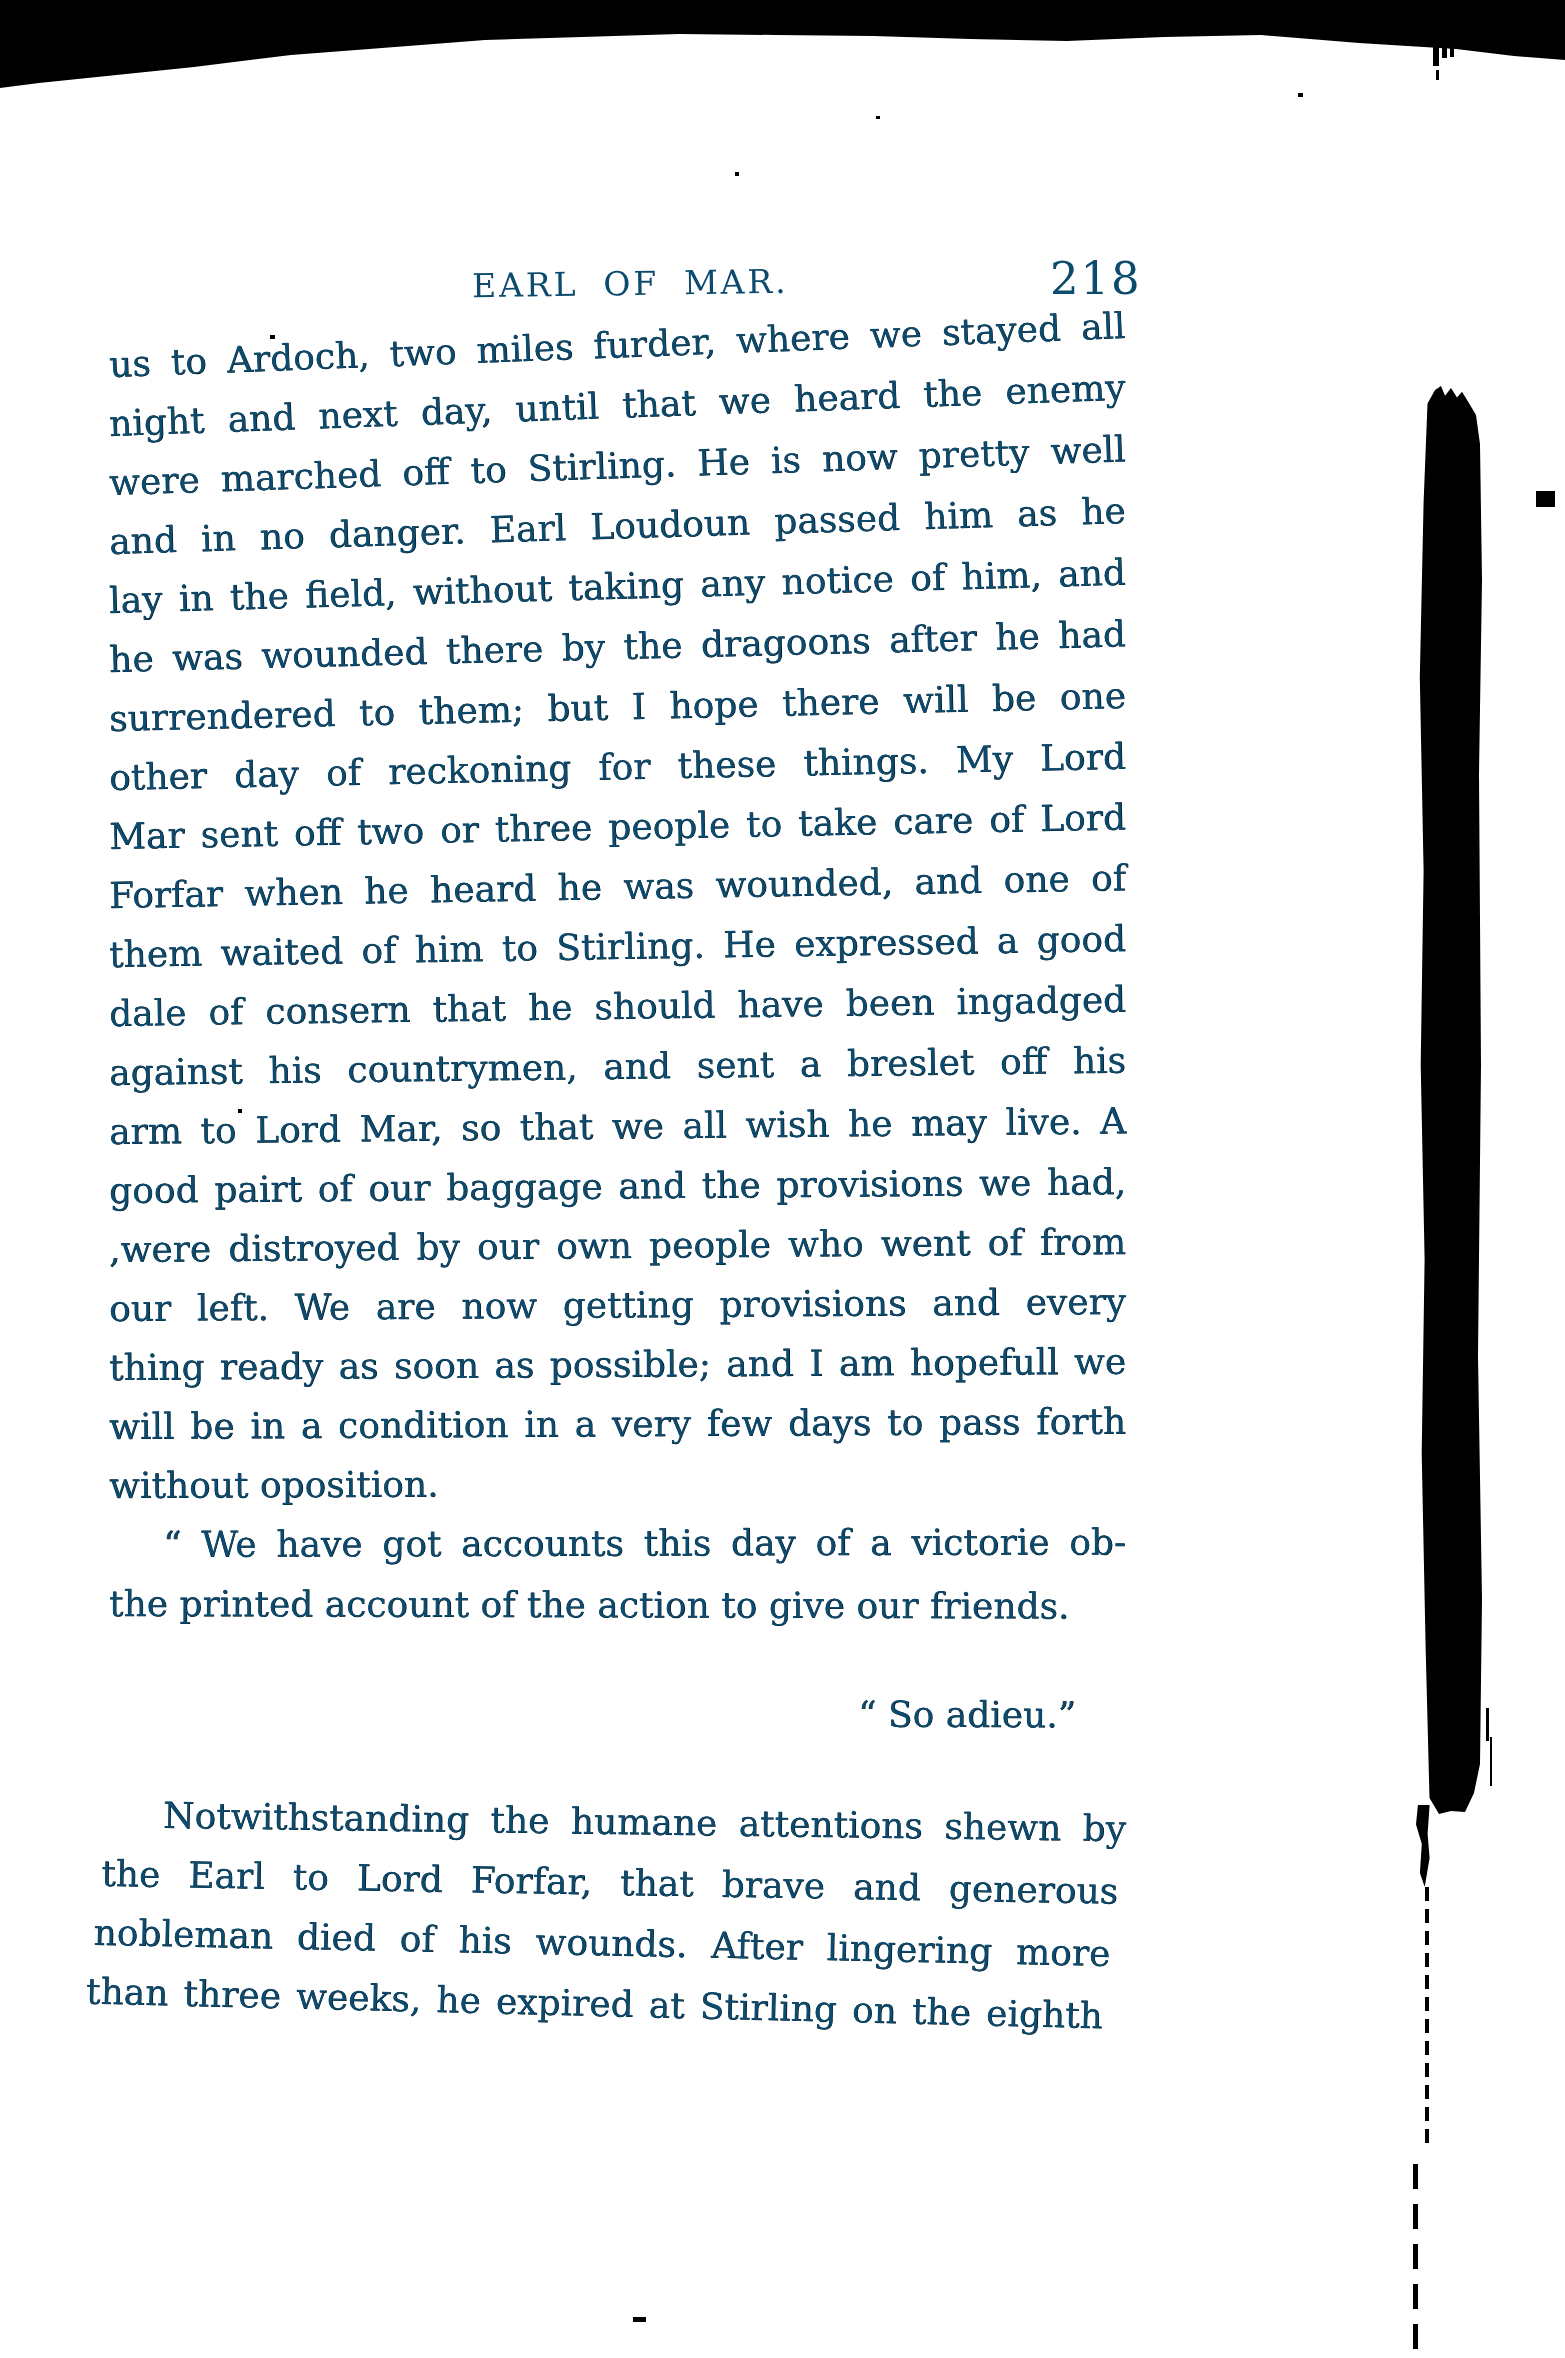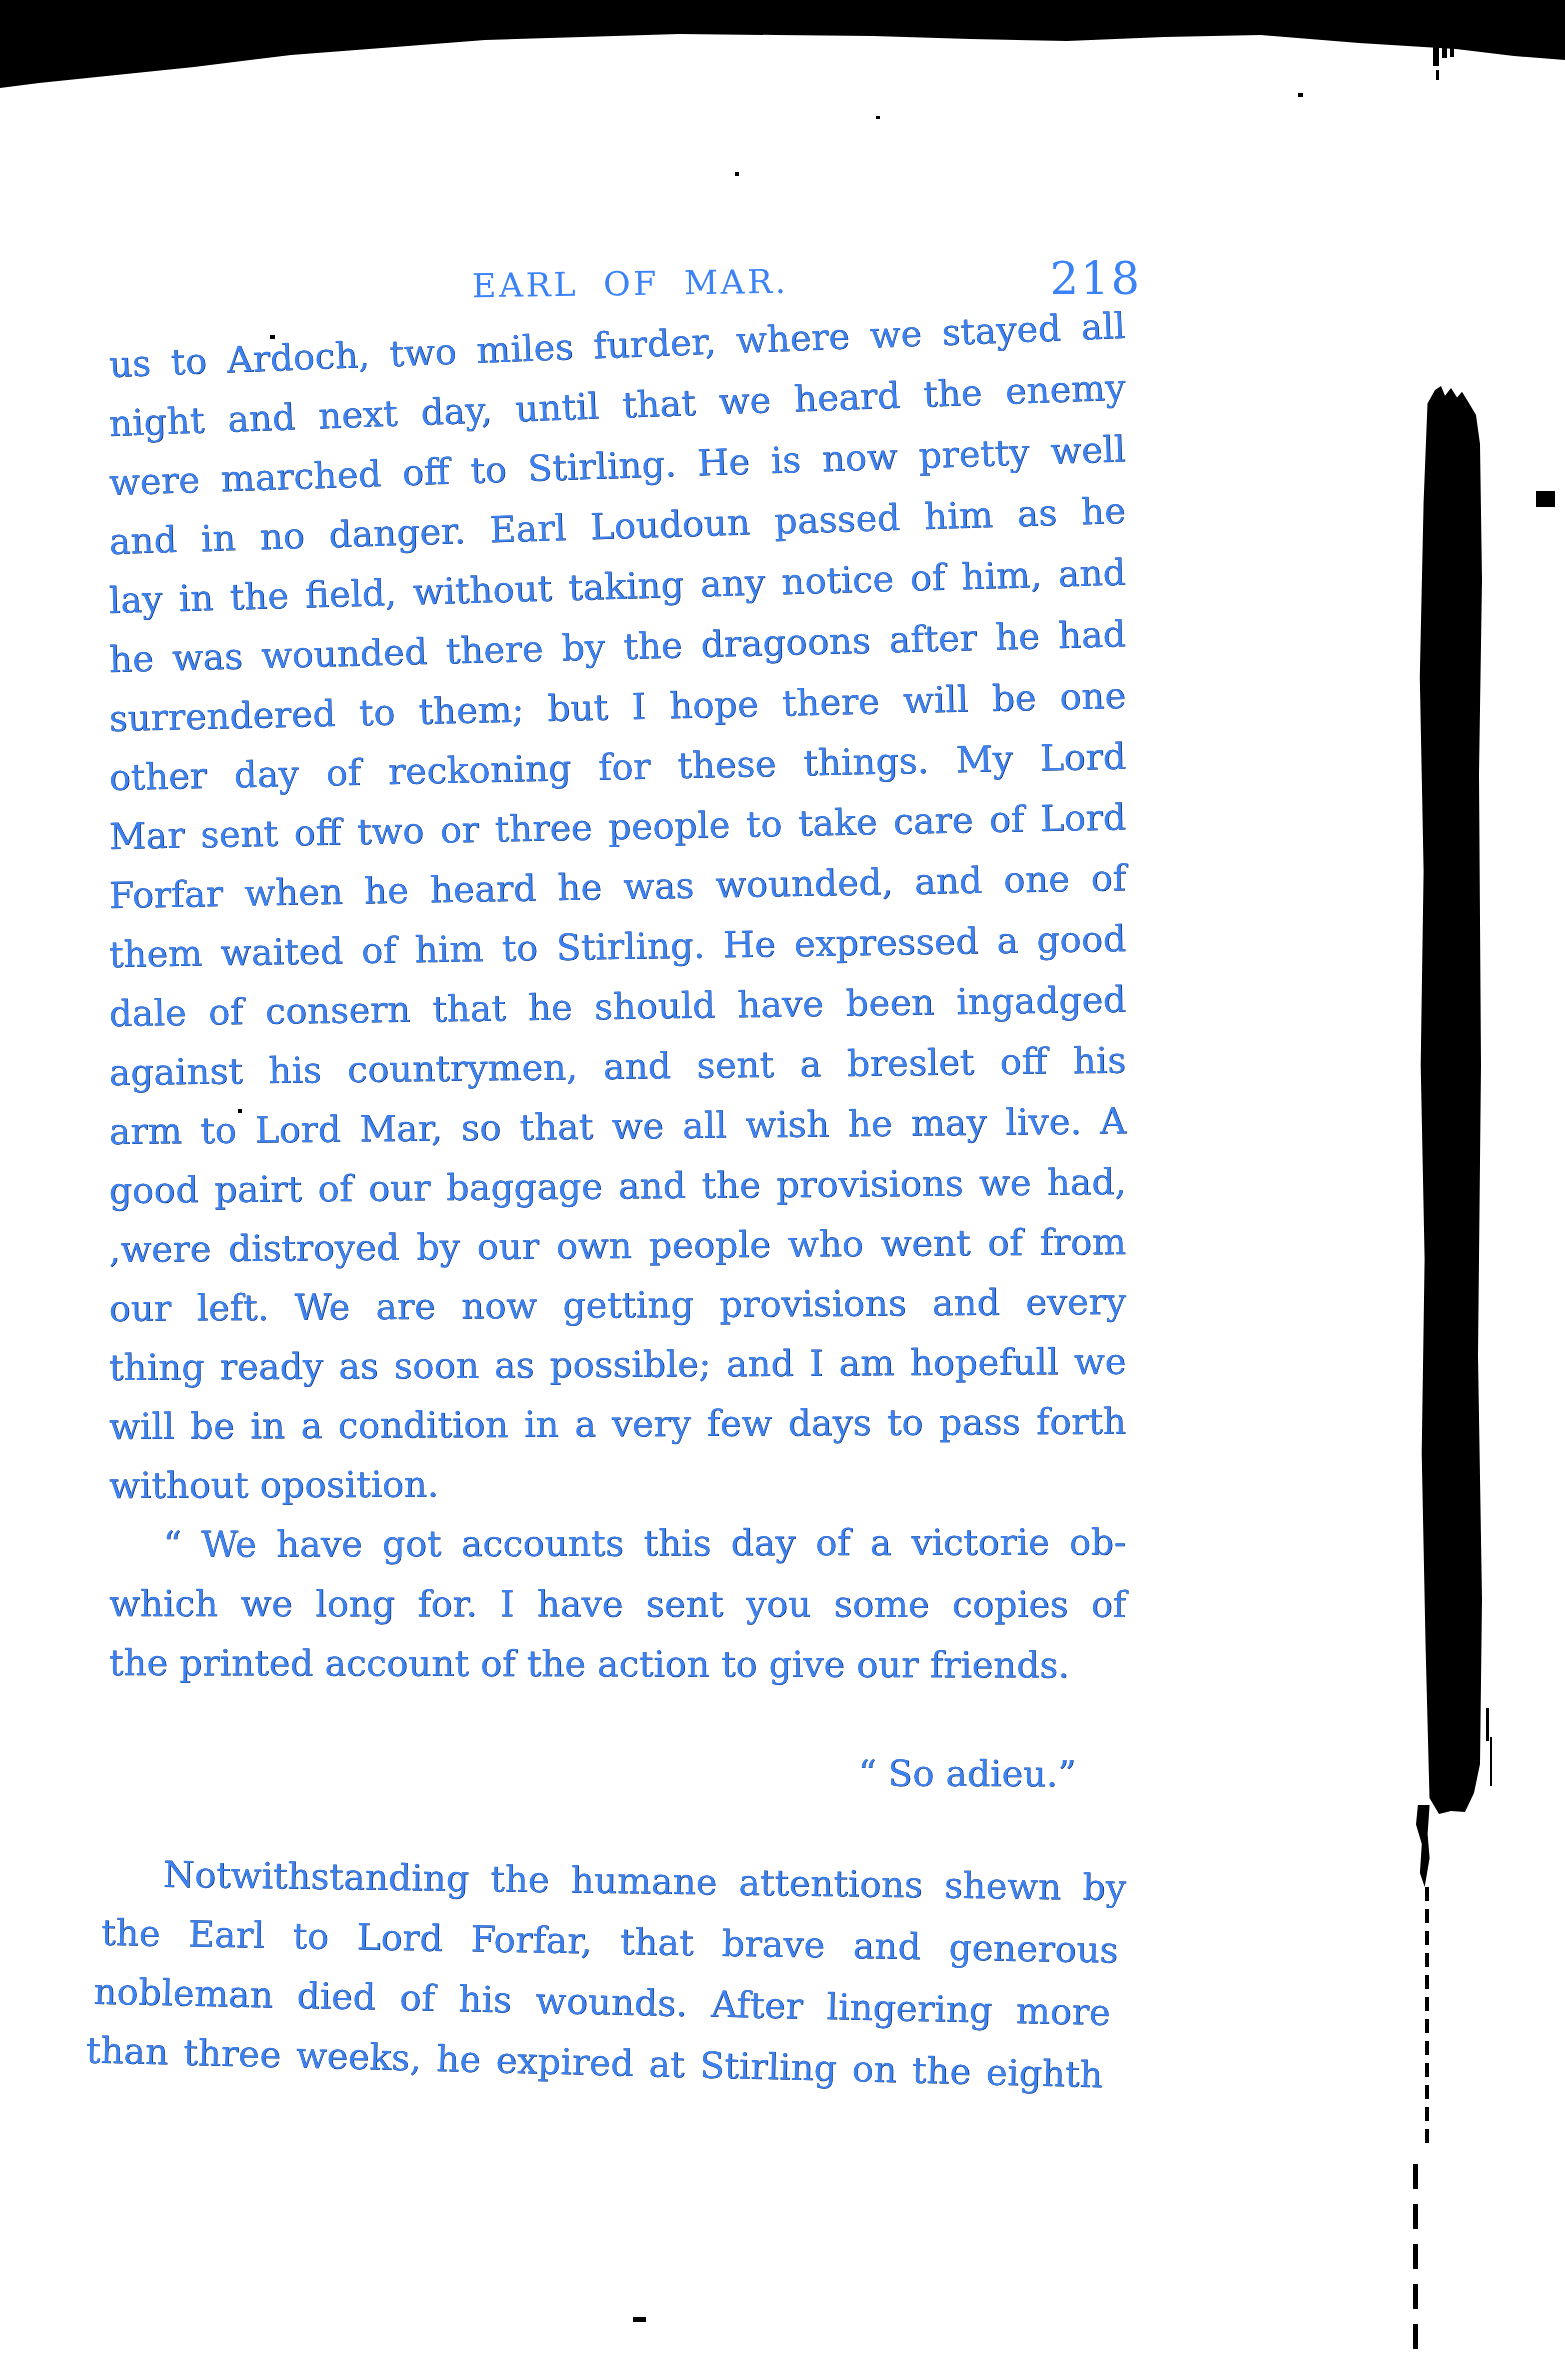--- a/index.html
+++ b/index.html
@@ -1,21 +1,21 @@
 <!DOCTYPE html>
 <html><head>
 <meta charset="utf-8">
 <style>
   html,body{margin:0;padding:0;background:#888;}
   .page{
     position:relative;
     width:1565px;height:2359px;
     background:#ffffff;
     overflow:hidden;
-    color:#3b82f6;
+    color:#0c4a6e;
     font-family:"DejaVu Serif","Liberation Serif",serif;
   }
   
   .top-band{
     position:absolute;left:0;top:0;width:1565px;height:97px;background:#000;
     clip-path:polygon(0 0,1565px 0,1565px 60px,1514px 56px,1456px 49px,1359px 43px,1261px 35px,1164px 37px,1067px 41px,970px 39px,873px 36px,776px 35px,679px 34px,582px 37px,485px 40px,408px 46px,291px 55px,194px 67px,97px 77px,39px 83px,0 88px);
   }
   .streak-main{
     position:absolute;left:1412px;top:386px;width:74px;height:1431px;background:#000;
     clip-path:polygon(23px 3.9px,29px 0,33px 9.7px,39px 1.9px,45px 11.6px,50px 5.8px,56px 15.5px,64px 29px,68px 58px,70px 194px,67px 388px,69px 679px,66px 970px,70px 1213px,68px 1378px,62px 1407px,53px 1426px,39px 1425px,27px 1428px,17.5px 1412px,13.6px 1261px,9.7px 1067px,12.6px 873px,8.7px 679px,11.6px 485px,7.8px 291px,11.6px 116px,15.5px 17.5px);
@@ -101,21 +101,20 @@
     <div class="line jl" style="transform:rotate(-0.8deg);">dale of consern that he should have been ingadged</div>
     <div class="line jl" style="transform:rotate(-0.7deg);">against his countrymen, and sent a breslet off his</div>
     <div class="line jl" style="transform:rotate(-0.6deg);">arm to Lord Mar, so that we all wish he may live. A</div>
     <div class="line jl" style="transform:rotate(-0.5deg);">good pairt of our baggage and the provisions we had,</div>
     <div class="line jl" style="transform:rotate(-0.45deg);">,were distroyed by our own people who went of from</div>
     <div class="line jl" style="transform:rotate(-0.4deg);">our left. We are now getting provisions and every</div>
     <div class="line jl" style="transform:rotate(-0.35deg);">thing ready as soon as possible; and I am hopefull we</div>
     <div class="line jl" style="transform:rotate(-0.3deg);">will be in a condition in a very few days to pass forth</div>
     <div class="line endl" style="transform:rotate(-0.25deg);">without oposition.</div>
     <div class="line jl indent" style="transform:rotate(-0.15deg);">“ We have got accounts this day of a victorie ob-</div>
-    <div class="line jl" style="transform:rotate(0.05deg);">which we long for. I have sent you some copies of</div>
     <div class="line endl" style="transform:rotate(0.15deg);">the printed account of the action to give our friends.</div>
 
     <div class="line endl signoff" style="transform:rotate(0.2deg);">“ So adieu.”</div>
 
     <div class="closing">
       <div class="line jl indent" style="transform:rotate(0.8deg);">Notwithstanding the humane attentions shewn by</div>
       <div class="line jl" style="transform:rotate(1.0deg) translateX(-7.8px);">the Earl to Lord Forfar, that brave and generous</div>
       <div class="line jl" style="transform:rotate(1.2deg) translateX(-15.5px);">nobleman died of his wounds. After lingering more</div>
       <div class="line jl" style="transform:rotate(1.4deg) translateX(-23px);">than three weeks, he expired at Stirling on the eighth</div>
     </div>

